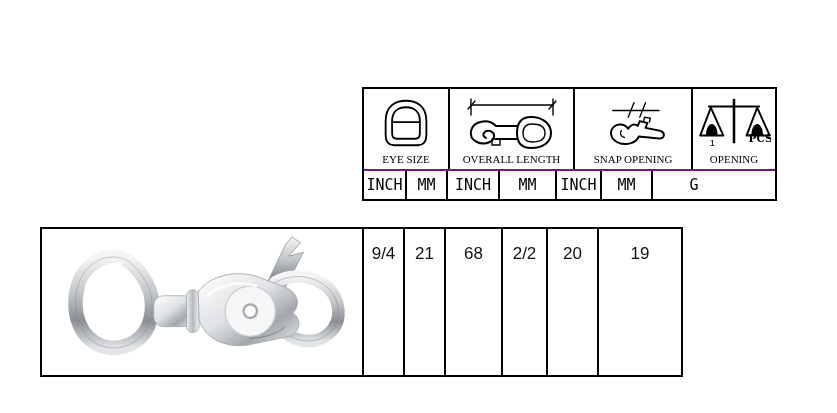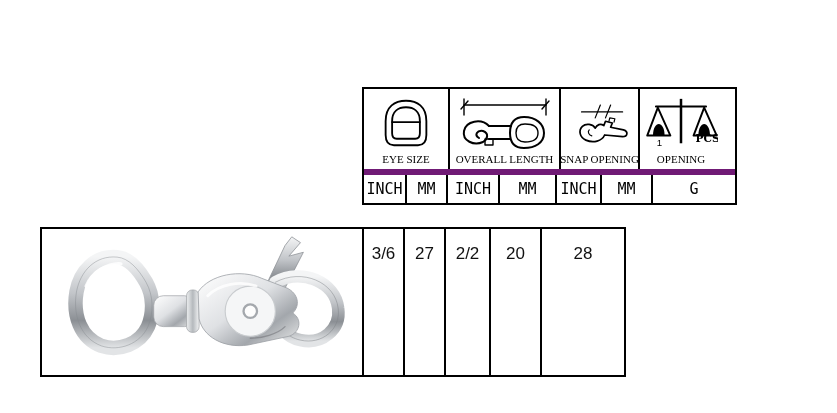--- a/index.html
+++ b/index.html
@@ -15,27 +15,27 @@
     position:absolute;left:362px;top:87px;
     border:2px solid #000;background:#fff;
   }
   .row{display:flex;}
   .group-row{height:80px;}
   .group-cell{
     display:flex;flex-direction:column;align-items:center;
     justify-content:flex-end;padding:4px 0 3px;box-sizing:border-box;
   }
   .group-cell + .group-cell{border-left:2px solid #000;}
-  .g0{width:84px}.g1{width:111px}.g2{width:79px}.g3{width:84px}
+  .g0{width:84px}.g1{width:125px}.g2{width:118px}.g3{width:84px}
   .icon-wrap{flex:1;display:flex;align-items:center;justify-content:center;width:100%;}
   .group-label{
     font-family:Liberation Serif, serif;font-size:11px;
     white-space:nowrap;letter-spacing:0px;line-height:14px;
   }
-  .unit-row{border-top:6px solid #701a75;height:28px;}
+  .unit-row{border-top:2px solid #701a75;height:28px;}
   .unit-cell{
     display:flex;align-items:center;justify-content:center;
     font-family:"DejaVu Sans Mono",monospace;font-size:15px;box-sizing:border-box;
   }
   .unit-cell + .unit-cell{border-left:2px solid #000;}
   .u0{width:41px}.u1{width:41px}.u2{width:52px}.u3{width:57px}
   .u4{width:45px}.u5{width:51px}.u6{width:84px}
 
   
   .data-box{
@@ -175,20 +175,21 @@
         <circle cx="200" cy="82" r="26" fill="#f5f6f7" stroke="#c9cccf" stroke-width="1.2"></circle>
         <circle cx="200" cy="82" r="7" fill="#fdfdfd" stroke="#a4a8ad" stroke-width="2.4"></circle>
 
         <path d="M156,66 C168,54 190,50 206,56" fill="none" stroke="#ffffff" stroke-width="3" opacity="0.8" stroke-linecap="round"></path>
         <path d="M236,98 C228,106 212,110 200,110" fill="none" stroke="#74777c" stroke-width="1.4" opacity="0.6" stroke-linecap="round"></path>
         <path d="M30,56 C36,42 52,32 66,33" fill="none" stroke="#ffffff" stroke-width="3.5" opacity="0.85" stroke-linecap="round"></path>
         <path d="M262,56 C276,62 284,74 283,86" fill="none" stroke="#ffffff" stroke-width="3" opacity="0.8" stroke-linecap="round"></path>
       </svg>
     </div>
 
-    <div class="value-cell u0">3/6</div>
-    <div class="value-cell u1">27</div>
+    <div class="value-cell u0">9/4</div>
+    <div class="value-cell u1">21</div>
+    <div class="value-cell u3">68</div>
     <div class="value-cell u4">2/2</div>
     <div class="value-cell u5">20</div>
-    <div class="value-cell u6">28</div>
+    <div class="value-cell u6">19</div>
   </div>
 
 </div>
 
 </body></html>

